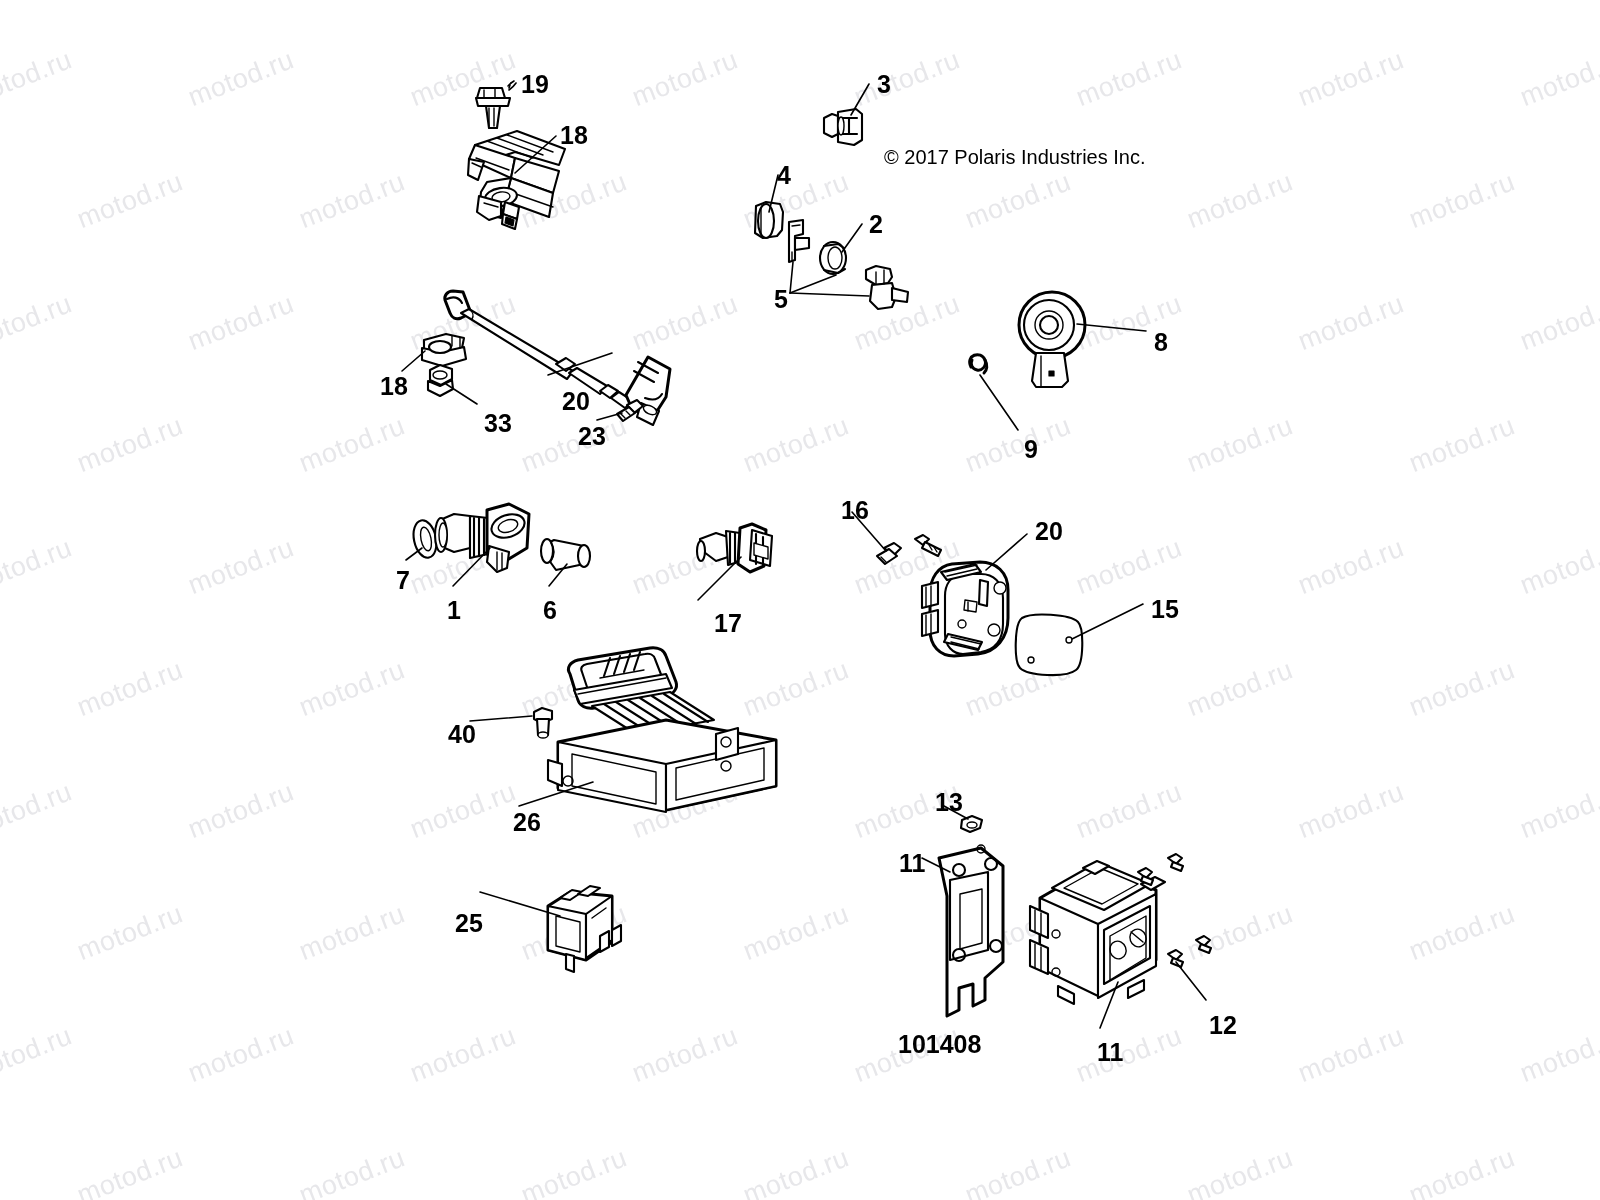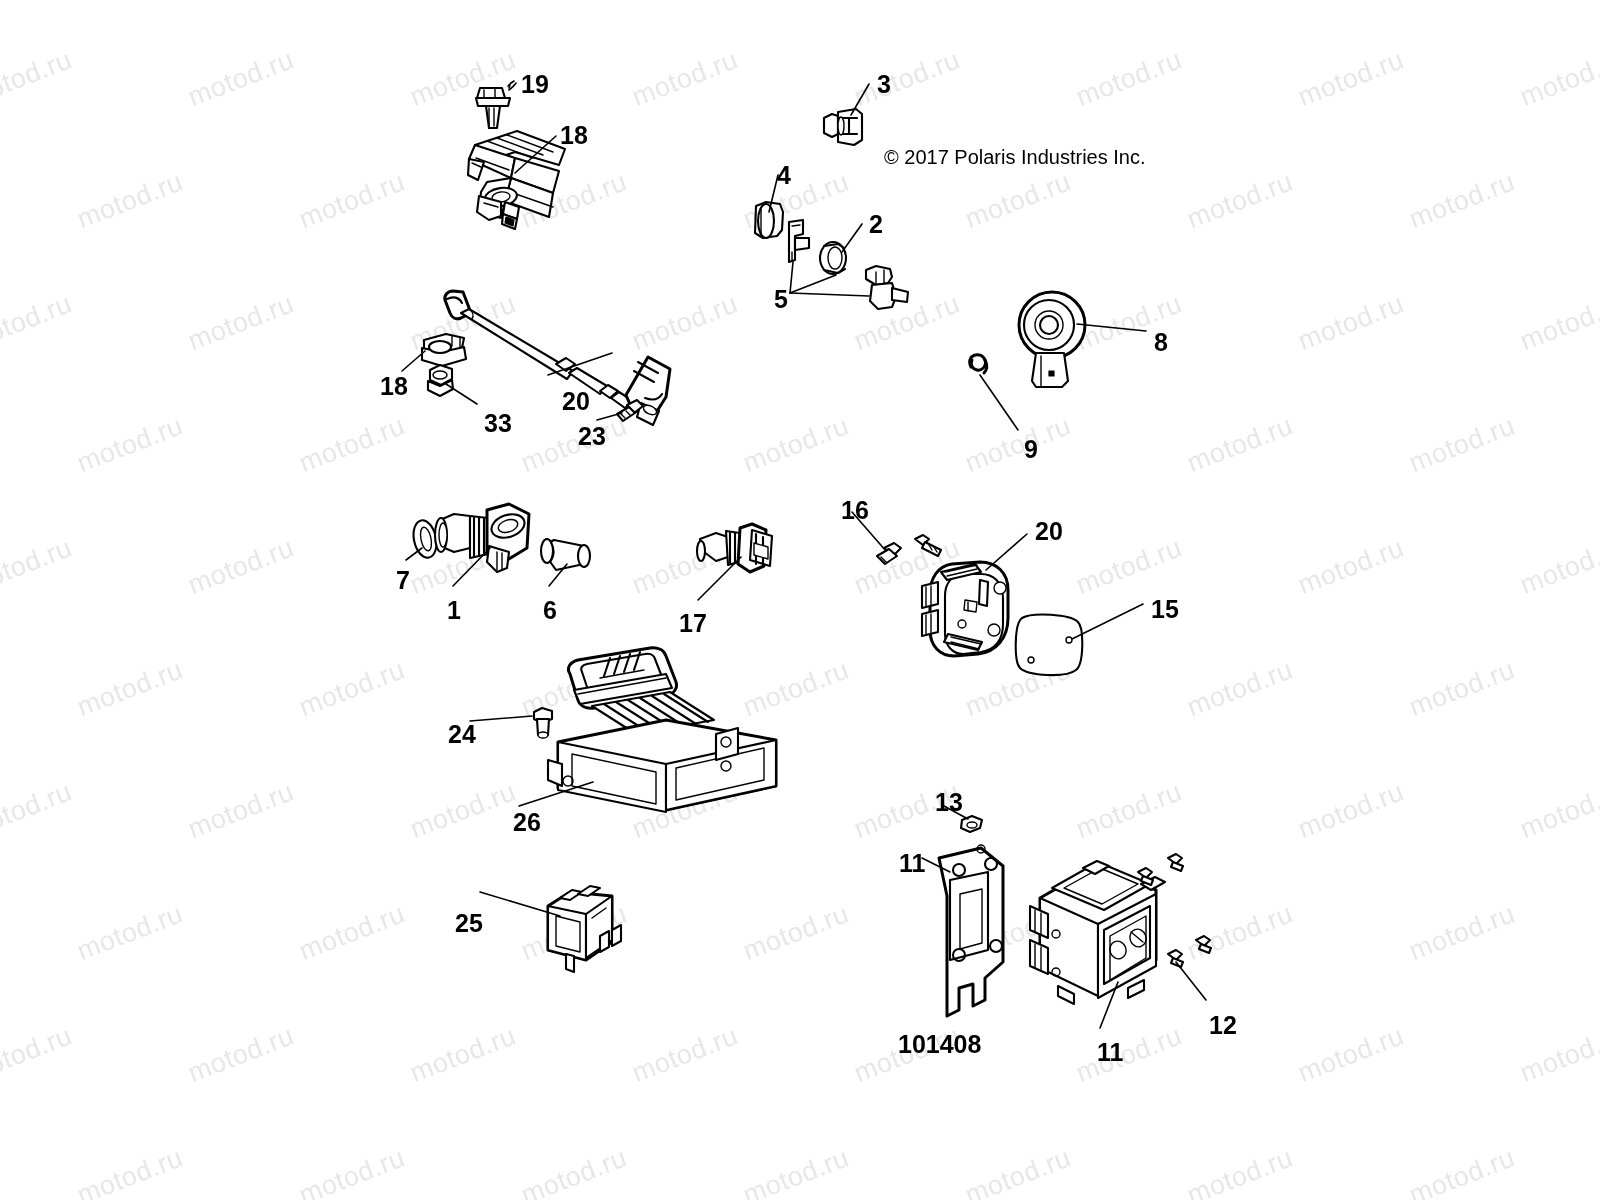--- a/index.html
+++ b/index.html
@@ -514,25 +514,25 @@
       <div class="num" title="o-ring" style="left: 396px; top: 568px;">7</div>
       <div class="num" title="speed-sensor" style="left: 1154px; top: 330px;">8</div>
       <div class="num" title="retaining-clip" style="left: 1024px; top: 437px;">9</div>
       <div class="num" title="engine-control-module" style="left: 1097px; top: 1040px;">11</div>
       <div class="num" title="ecu-mounting-bracket" style="left: 899px; top: 851px;">11</div>
       <div class="num" title="screw-ecu" style="left: 1209px; top: 1013px;">12</div>
       <div class="num" title="nut-bracket" style="left: 935px; top: 790px;">13</div>
       <div class="num" title="throttle-control-module" style="left: 1035px; top: 519px;">20</div>
       <div class="num" title="cover-plate-gasket" style="left: 1151px; top: 597px;">15</div>
       <div class="num" title="screw-rivet" style="left: 841px; top: 498px;">16</div>
-      <div class="num" title="temperature-sensor" style="left: 679px; top: 611px;">17</div>
+      <div class="num" title="temperature-sensor" style="left: 714px; top: 611px;">17</div>
       <div class="num" title="map-sensor-assembly" style="left: 560px; top: 123px;">18</div>
       <div class="num" title="flange-bolt" style="left: 521px; top: 72px;">19</div>
       <div class="num" title="knock-sensor-lead" style="left: 562px; top: 389px;">20</div>
       <div class="num" title="cable-clamp" style="left: 380px; top: 374px;">18</div>
       <div class="num" title="flange-nut" style="left: 484px; top: 411px;">33</div>
       <div class="num" title="screw-sensor" style="left: 578px; top: 424px;">23</div>
-      <div class="num" title="spacer-bushing" style="left: 448px; top: 722px;">24</div>
+      <div class="num" title="spacer-bushing" style="left: 448px; top: 722px;">40</div>
       <div class="num" title="relay" style="left: 455px; top: 895px; margin-top: 16px;">25</div>
       <div class="num" title="ignition-control-module" style="left: 493px; top: 810px; margin-left: 20px;">26</div>
     </div>
 
 </div>
 
 </body></html>

